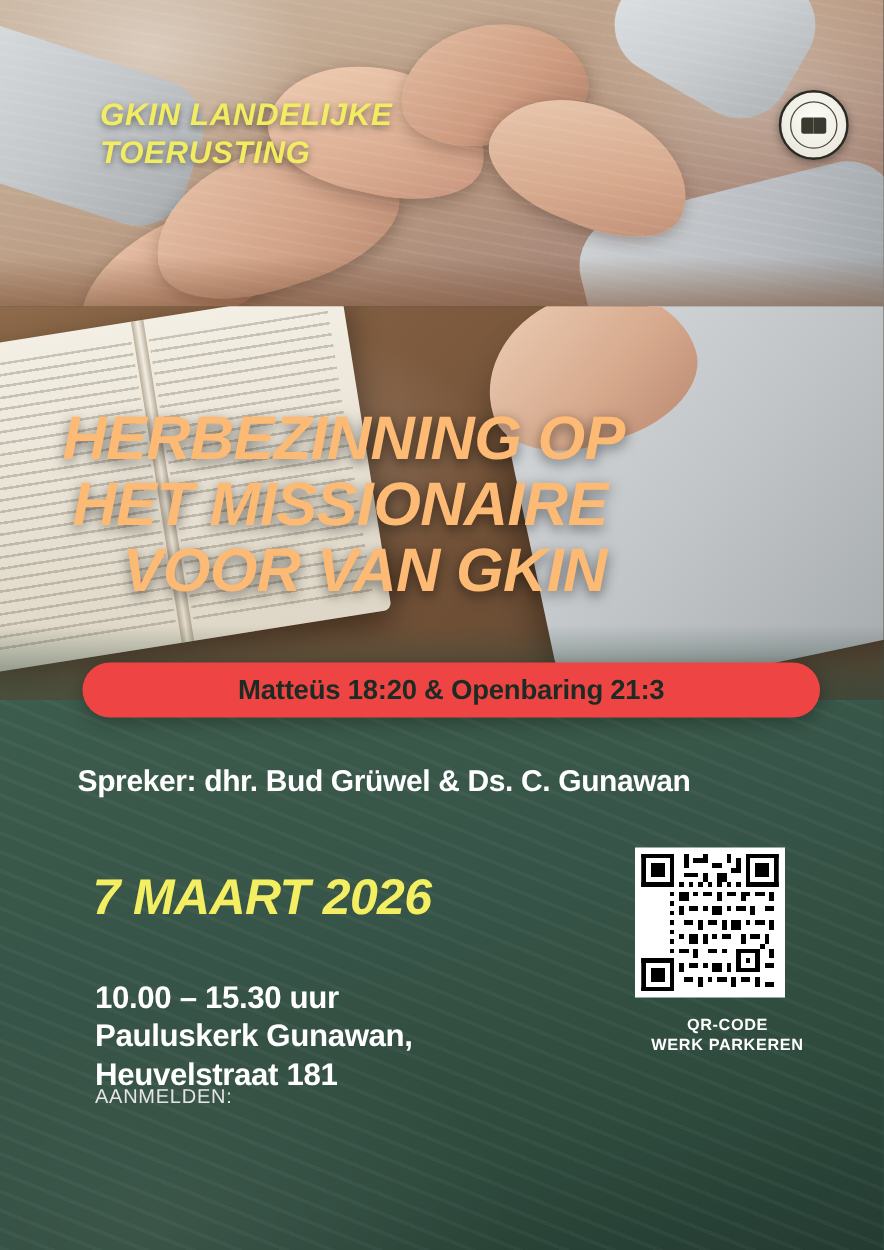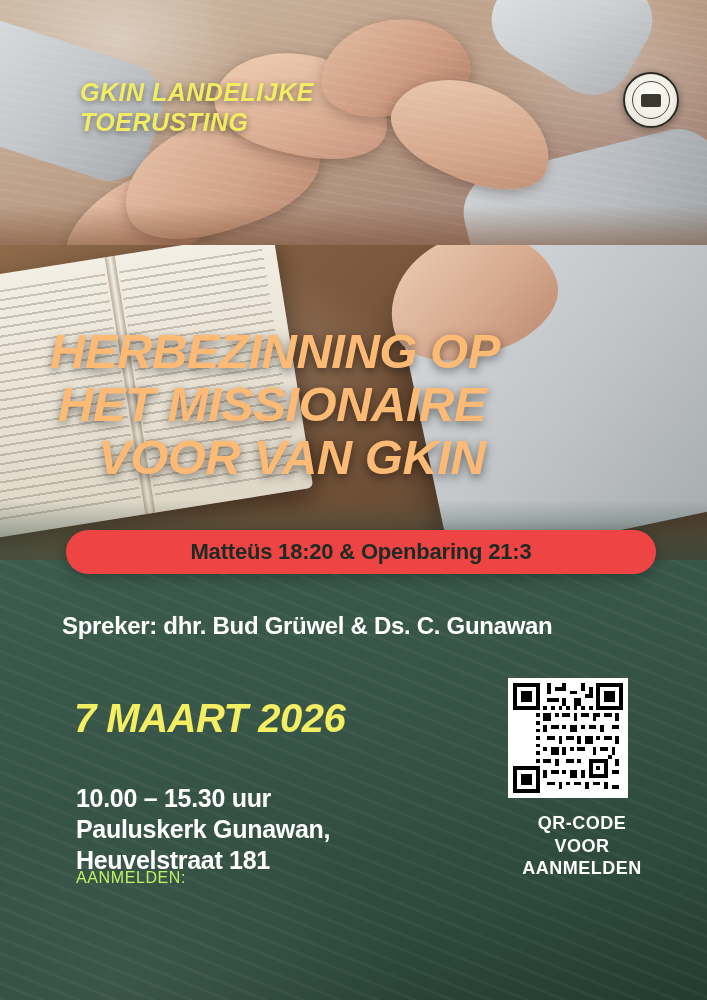--- a/index.html
+++ b/index.html
@@ -157,33 +157,33 @@
     color:#f4ee63; letter-spacing:-0.5px;
   }
   .details {
     position:absolute; left:76px; top:738px;
     font-size:25px; font-weight:bold;
     color:#ffffff; line-height:1.24; letter-spacing:-0.3px;margin-top:45px;
   }
 
   .signup {
     position:absolute; left:76px; top:866px;
-    font-size:16px; color:#bef264; line-height:1.45;
+    font-size:16px; color:#e5e5e5; line-height:1.45;
     letter-spacing:0.6px;
   }
 
   
   .qr-wrap { position:absolute; left:508px; top:678px; }
   .qr {
     width:120px; height:120px; background:#fff; padding:5px;
     display:block;
   }
   .qr-cap {
     position:absolute; left:512px; top:812px; width:140px;
-    text-align:center; color:#ffffff; font-size:18px; font-weight:bold;
+    text-align:center; color:#ffffff; font-size:13px; font-weight:bold;
     line-height:1.25; letter-spacing:0.5px;
   }
 
   
   .logo {
     position:absolute; right:28px; top:72px; width:56px; height:56px;
     border-radius:50%;
     background:radial-gradient(circle at 50% 40%, #fdfdf8, #e6e3d6);
     border:2px solid #2b2b25;
     display:flex; align-items:center; justify-content:center;
@@ -376,16 +376,16 @@
           <rect x="21" y="26" width="2" height="1"></rect>
         <rect x="24" y="26" width="1" height="2"></rect>
           <rect x="26" y="27" width="2" height="1"></rect>
         <rect x="22" y="8" width="1" height="1"></rect>
           <rect x="25" y="19" width="1" height="1"></rect>
       </g>
     </svg>
   </div>
   <div class="qr-cap">
     <div>QR-CODE</div>
-    <div>VOOR AANMELDEN</div>
+    <div>WERK PARKEREN</div>
   </div>
 
 </div>
 
 </body></html>

